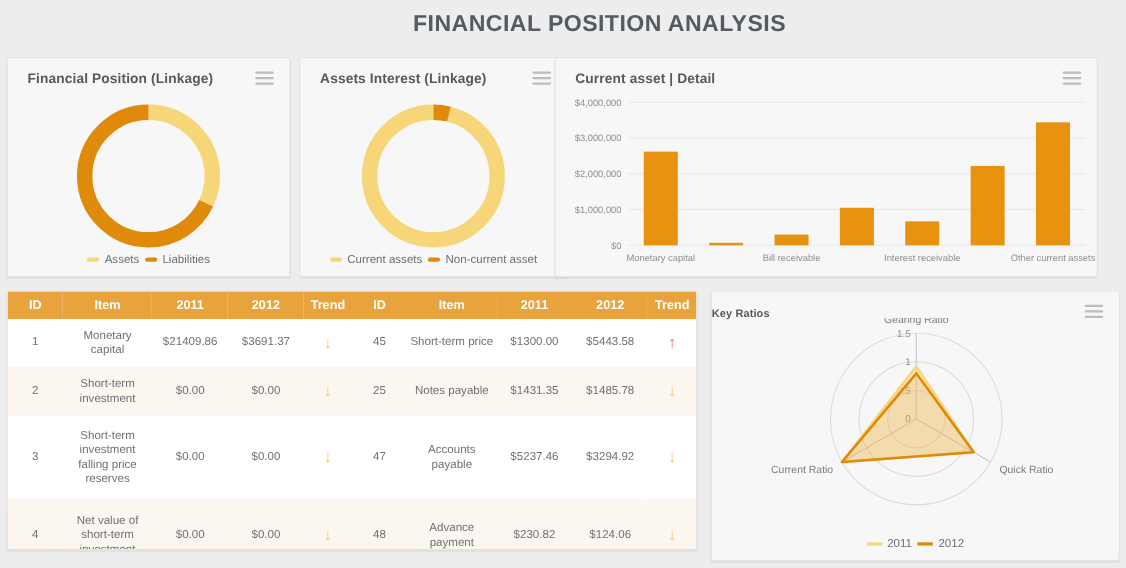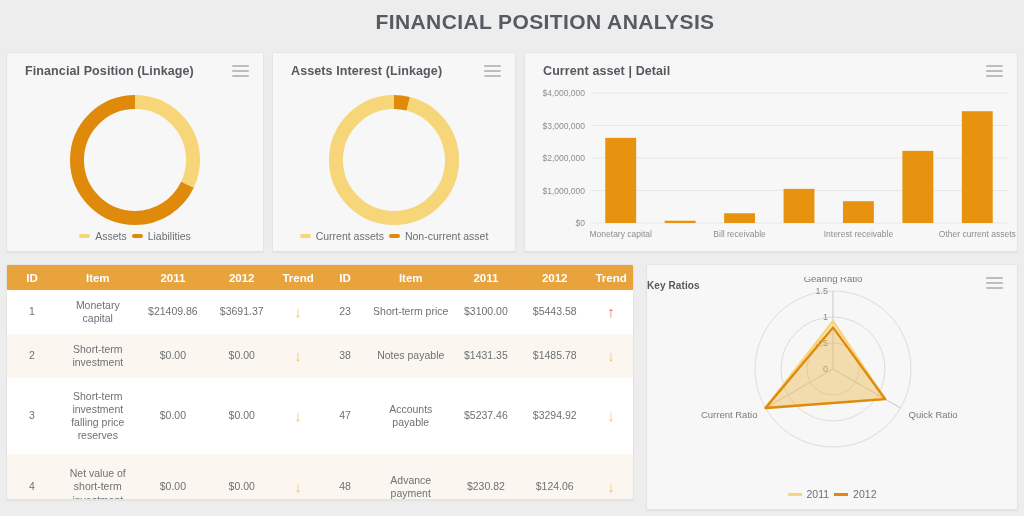--- a/index.html
+++ b/index.html
@@ -74,21 +74,21 @@
     text-align: center; padding: 7px 3px;
     line-height: 1.25; vertical-align: middle;
   }
   table.data tbody tr.odd  td { background: #ffffff; }
   table.data tbody tr.even td { background: #fbf7f0; }
   .arrow { font-size: 15px; line-height: 1; font-weight: bold; }
   .arrow.down { color: #f5c462; }
   .arrow.up   { color: #ef6f6f; }
 
   
-  .radar-wrap { position: absolute; left: 0; top: 12px; width: 100%; height: 185px; }
+  .radar-wrap { position: absolute; left: 0; top: 24px; width: 100%; height: 185px; }
   .radar { display: block; margin: 0 auto; }
   text.axis-lbl { font-family: "Liberation Sans", sans-serif; font-size: 9.5px; fill: #777b7f; }
   text.tick-lbl { font-family: "Liberation Sans", sans-serif; font-size: 8.5px; fill: #8b8f93; }
   text.ax-num   { font-family: "Liberation Sans", sans-serif; font-size: 9px;   fill: #8a8e92; }
 </style>
 </head>
 <body>
 
 <div id="app">
 
@@ -137,21 +137,21 @@
         <span class="swatch" style="background:#f7d679"></span>
         <span>Current assets</span>
       </span>
       <span class="li">
         <span class="swatch" style="background:#e08a0c"></span>
         <span>Non-current asset</span>
       </span>
     </div>
   </div>
 
-  <div class="panel" style="left:524px; top:52px; width:494px; height:200px;">
+  <div class="panel" style="left:504px; top:52px; width:494px; height:200px;">
     <div class="panel-title">Current asset | Detail</div>
     <div class="hamburger">
       <i></i>
         <i></i>
         <i></i>
     </div>
     <div class="bar-plot">
       <svg id="barSvg" width="494" height="170" viewBox="0 0 494 170">
           <line x1="66" y1="140" x2="482" y2="140" stroke="#e7e7e7" stroke-width="1"></line>
           <text x="60" y="143" text-anchor="end" class="tick-lbl">$0</text>
@@ -206,33 +206,33 @@
             <th>Trend</th>
           </tr>
         </thead>
       <tbody id="tblBody">
           <tr class="odd" style="height: 44px;">
             <td>1</td>
             <td>Monetary capital</td>
             <td>$21409.86</td>
             <td>$3691.37</td>
             <td><span class="arrow down">↓</span></td>
-            <td>23</td>
+            <td>45</td>
             <td>Short-term price</td>
-            <td>$3100.00</td>
+            <td>$1300.00</td>
             <td>$5443.58</td>
             <td><span class="arrow up">↑</span></td>
           </tr>
           <tr class="even" style="height: 44px;">
             <td>2</td>
             <td>Short-term investment</td>
             <td>$0.00</td>
             <td>$0.00</td>
             <td><span class="arrow down">↓</span></td>
-            <td>38</td>
+            <td>25</td>
             <td>Notes payable</td>
             <td>$1431.35</td>
             <td>$1485.78</td>
             <td><span class="arrow down">↓</span></td>
           </tr>
           <tr class="odd" style="height: 76px;">
             <td>3</td>
             <td>Short-term investment falling price reserves</td>
             <td>$0.00</td>
             <td>$0.00</td>

